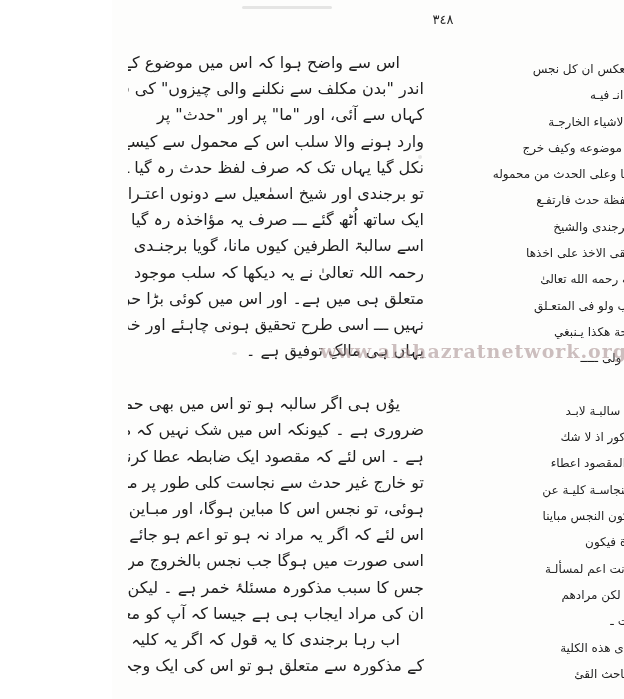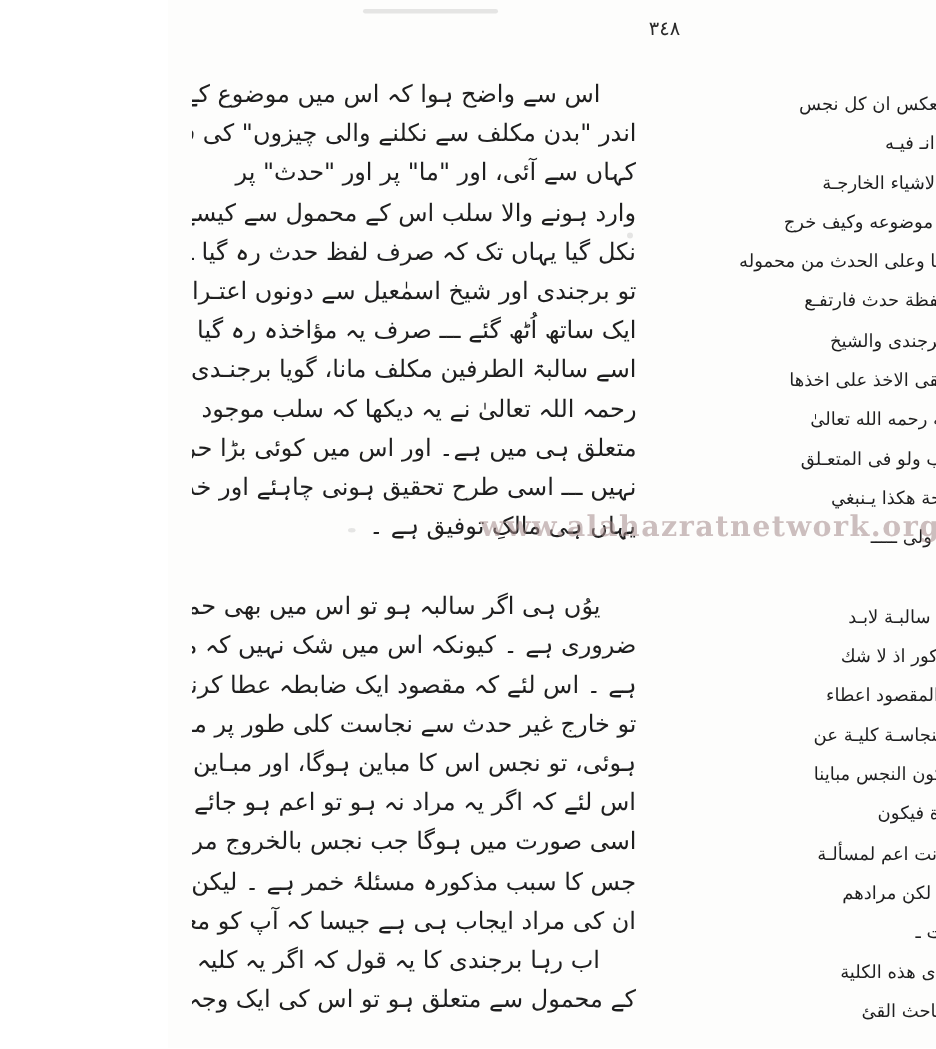--- a/index.html
+++ b/index.html
@@ -125,33 +125,33 @@
     </div>
 
   <div class="column urdu-col">
       <div class="line indent">اس سے واضح ہوا کہ اس میں موضوع کے</div>
       <div class="line">اندر "بدن مکلف سے نکلنے والی چیزوں" کی قیـد</div>
       <div class="line">کہاں سے آئی، اور "ما" پر اور "حدث" پر</div>
       <div class="line">وارد ہونے والا سلب اس کے محمول سے کیسے</div>
       <div class="line">نکل گیا یہاں تک کہ صرف لفظ حدث رہ گیا ـــــ</div>
       <div class="line">تو برجندی اور شیخ اسمٰعیل سے دونوں اعتـراض</div>
       <div class="line">ایک ساتھ اُٹھ گئے ـــ صرف یہ مؤاخذہ رہ گیا کہ</div>
-      <div class="line">اسے سالبۃ الطرفین مکلف مانا، گویا برجنـدی</div>
+      <div class="line">اسے سالبۃ الطرفین کیوں مانا، گویا برجنـدی</div>
       <div class="line">رحمہ اللہ تعالیٰ نے یہ دیکھا کہ سلب موجود ہے اگرچہ</div>
       <div class="line">متعلق ہی میں ہے۔ اور اس میں کوئی بڑا حرج</div>
       <div class="line">نہیں ـــ اسی طرح تحقیق ہونی چاہئے اور خدائے</div>
       <div class="line">یہاں ہی مالکِ توفیق ہے ۔</div>
       <div class="line indent gap">یوُں ہی اگر سالبہ ہو تو اس میں بھی حمل مذکور</div>
       <div class="line">ضروری ہے ۔ کیونکہ اس میں شک نہیں کہ مراد کلیہ</div>
       <div class="line">ہے ۔ اس لئے کہ مقصود ایک ضابطہ عطا کرنا ہے</div>
       <div class="line">تو خارج غیر حدث سے نجاست کلی طور پر مسلوب</div>
       <div class="line">ہوئی، تو نجس اس کا مباین ہوگا، اور مبـاین</div>
       <div class="line">اس لئے کہ اگر یہ مراد نہ ہو تو اعم ہو جائے گا</div>
       <div class="line">اسی صورت میں ہوگا جب نجس بالخروج مراد ہو</div>
       <div class="line">جس کا سبب مذکورہ مسئلۂ خمر ہے ۔ لیکن</div>
       <div class="line">ان کی مراد ایجاب ہی ہے جیسا کہ آپ کو معلوم ہوا۔</div>
       <div class="line indent">اب رہا برجندی کا یہ قول کہ اگر یہ کلیہ قے</div>
-      <div class="line">کے محمول سے متعلق ہو تو اس کی ایک وجہ</div>
+      <div class="line">کے مذکورہ سے متعلق ہو تو اس کی ایک وجہ</div>
     </div>
 
   <div class="watermark">www.alahazratnetwork.org</div>
 
 </div>
 
 </body></html>

